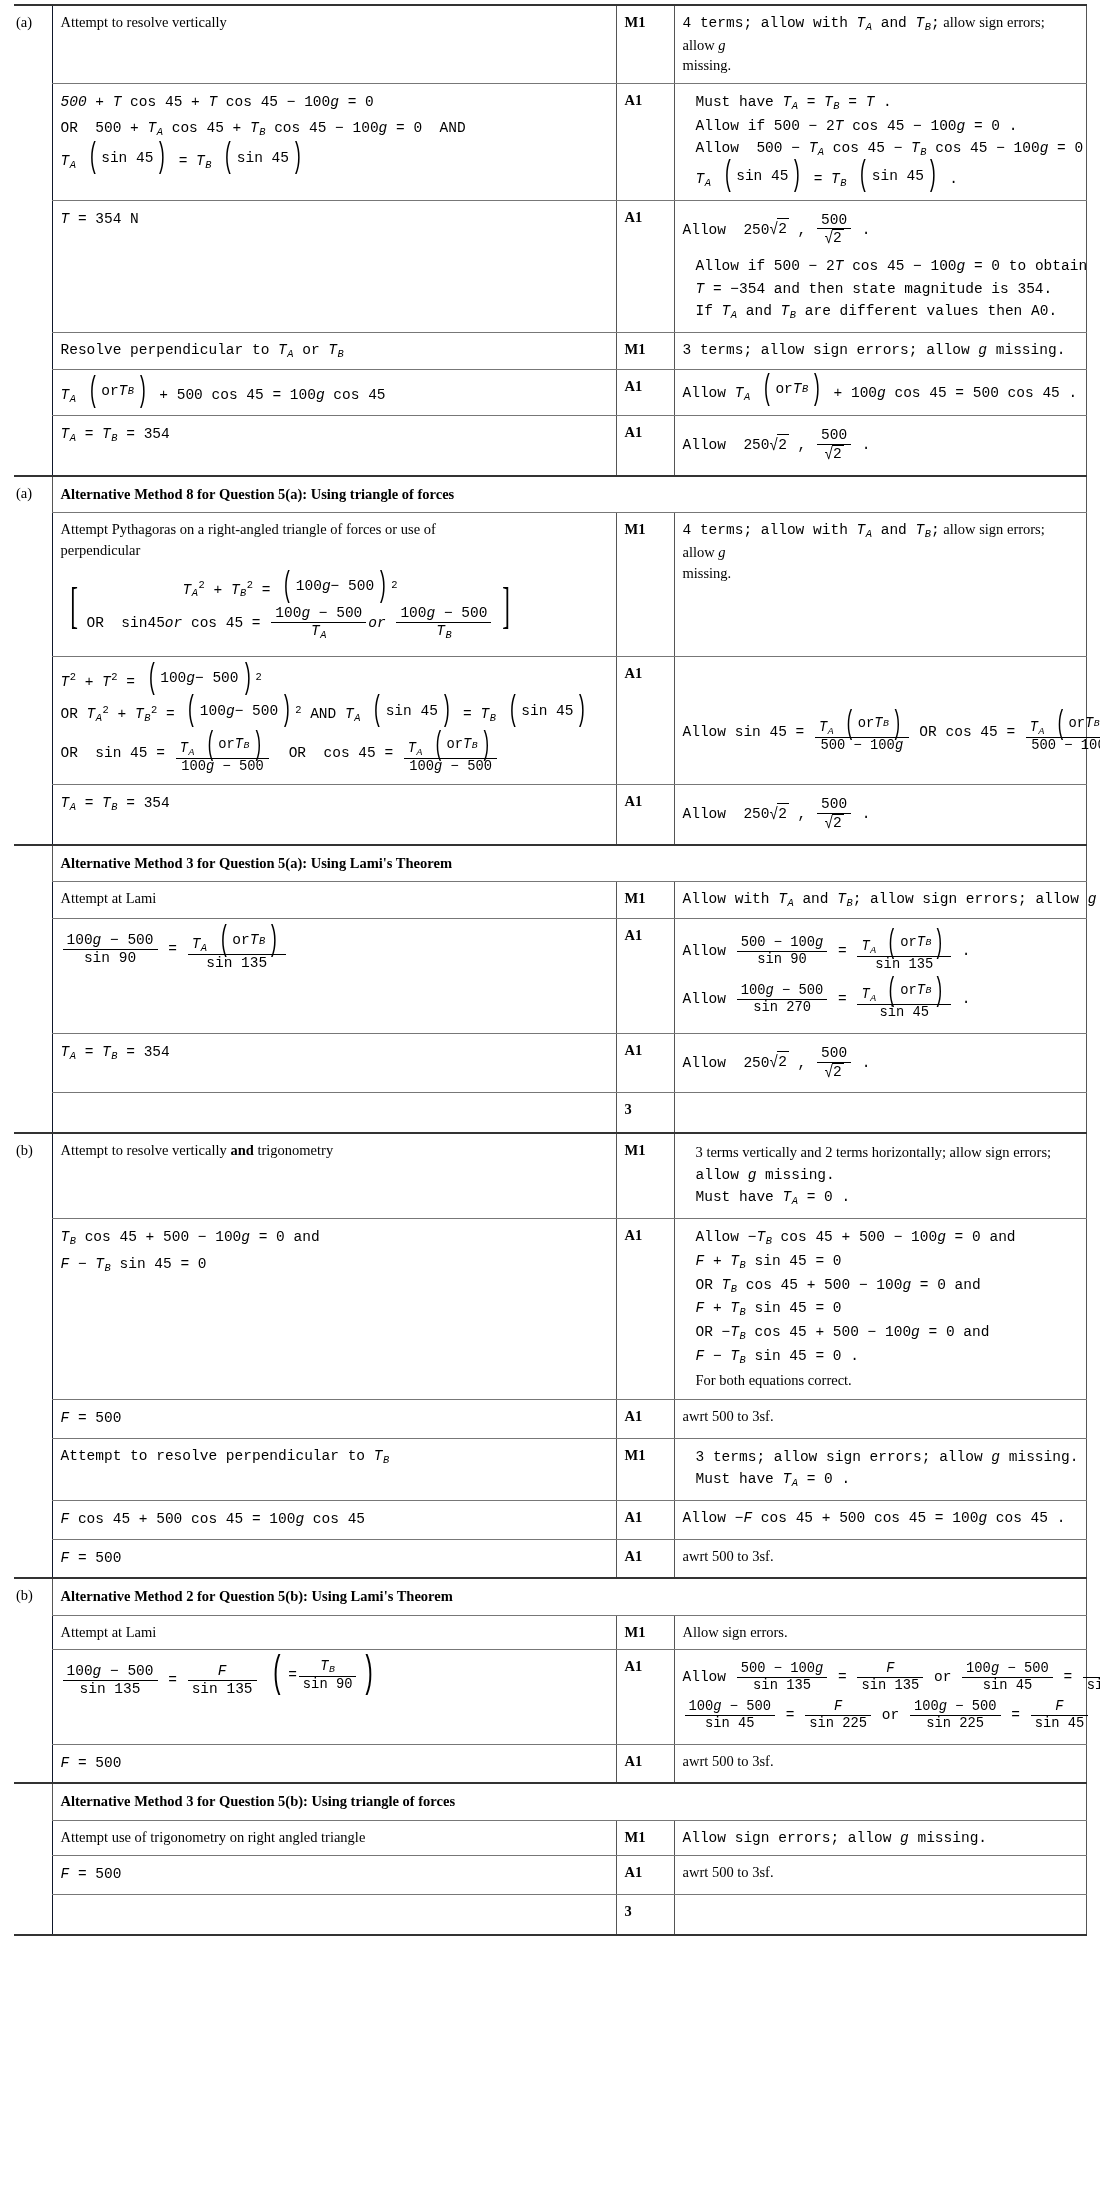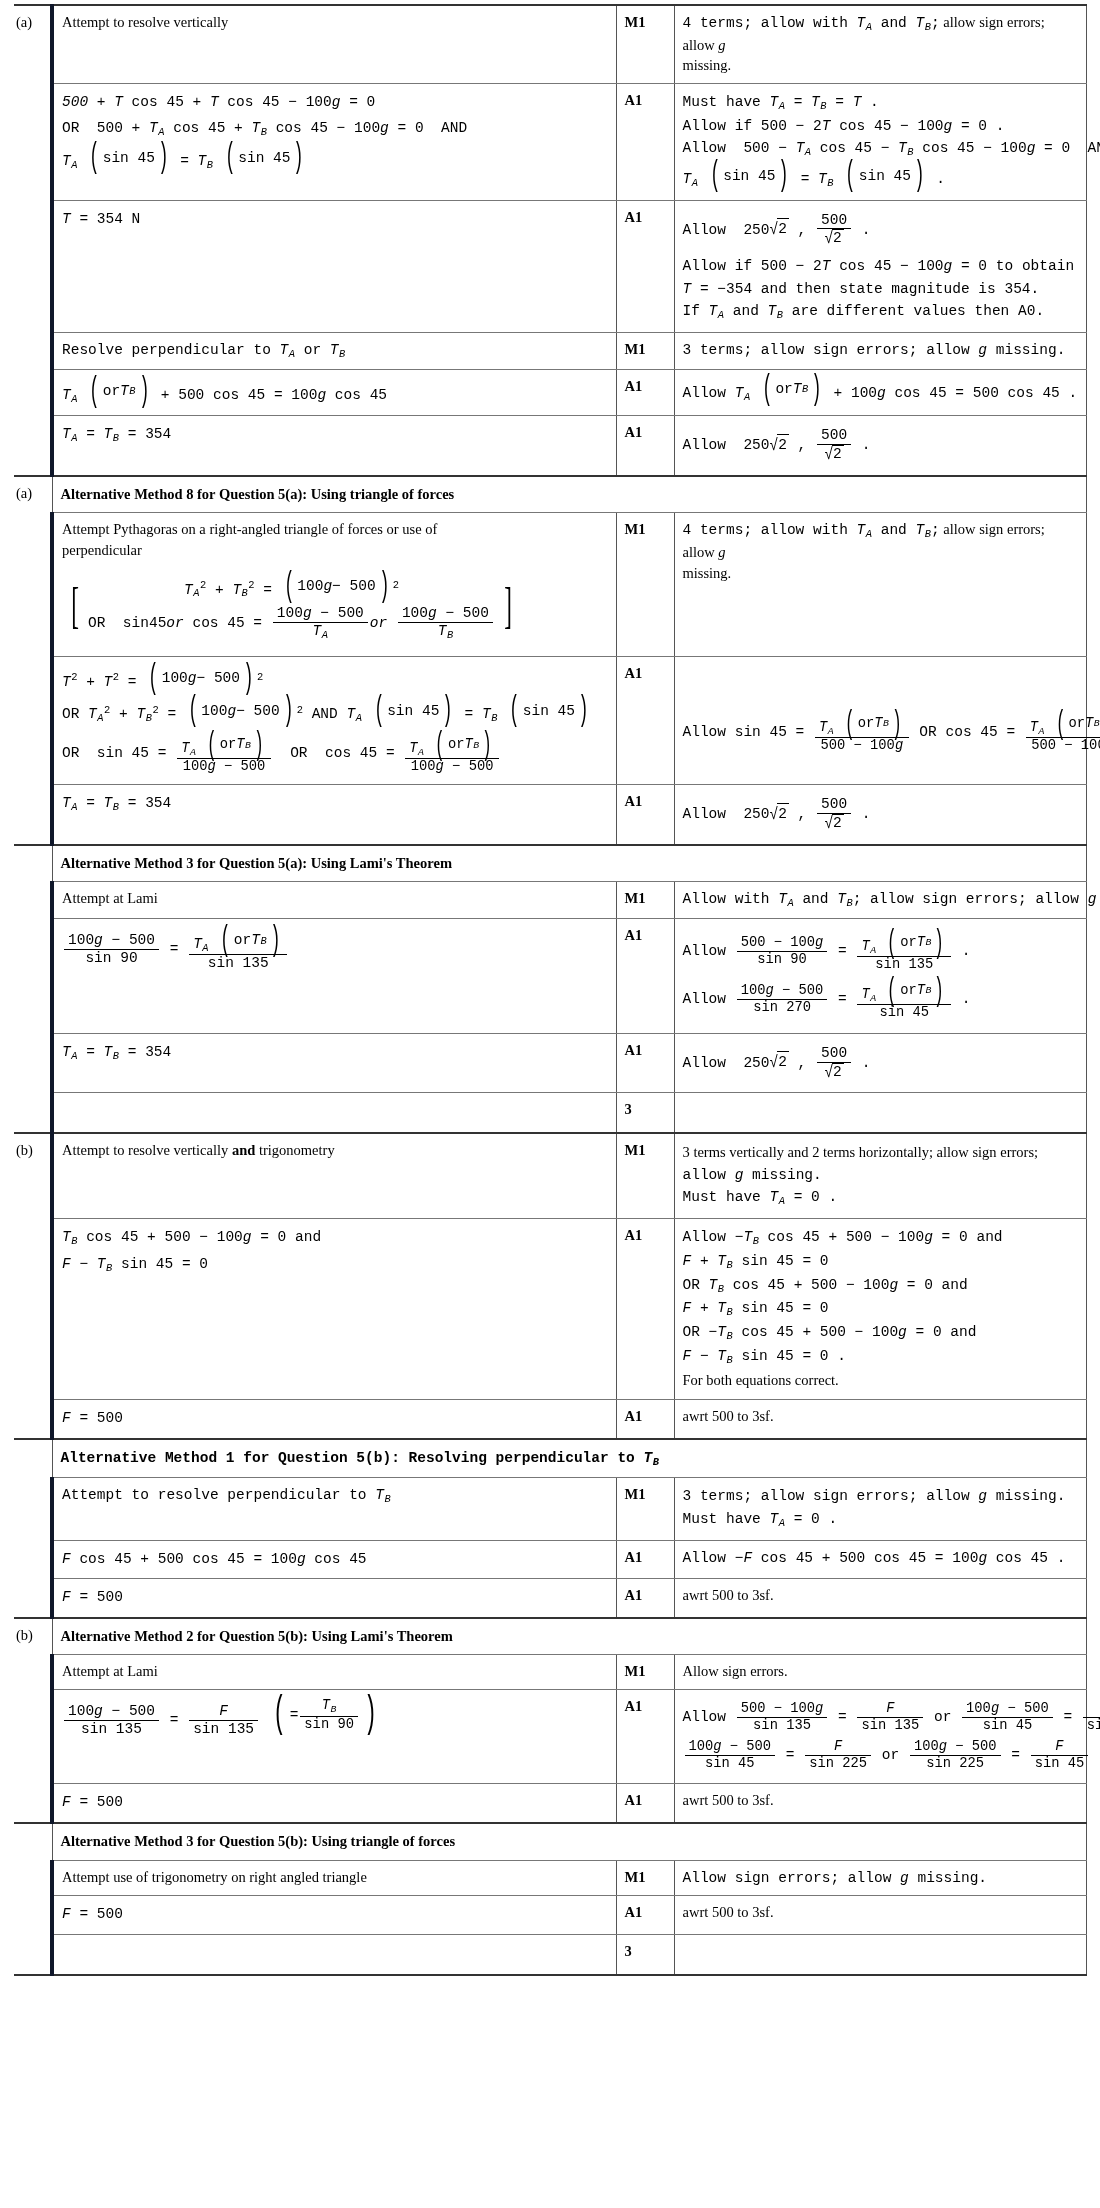--- a/index.html
+++ b/index.html
@@ -44,21 +44,21 @@
     border-right: none;
     border-top: none;
     border-bottom: none;
     padding-left: 2px;
     padding-right: 2px;
     font-size: 14.5px;
   }
   tr.thick > td { border-top: 2px solid #333; }
   tr.thick-bot > td { border-bottom: 2px solid #333; }
 
-  td.sol { border-left: 4px solid #0f172a; margin-top: 24px; }
+  td.sol { border-left: 1px solid #0f172a; margin-top: 24px; }
   td.mark {
     text-align: left;
     font-weight: bold;
     font-family: "Liberation Serif", serif;
     white-space: nowrap;
     padding-right: 7px;
   }
   td.notes { }
 
   td.alt-header {
@@ -141,21 +141,21 @@
     display: inline-block;
     text-align: center;
     padding: 0 6px;
   }
   .bracket-inner .eqline { margin: 4px 0; }
   .paren-wrap {
     display: inline-flex;
     align-items: center;
   }
   .bold { font-weight: bold; }
-  .note-line { margin: 2px 0; }
+  .note-line { margin: 2px 13px; }
   .note-line.fr { margin: 5px 0; }
 </style>
 </head>
 <body>
 
 <div class="page">
 <table class="ms">
   <colgroup>
     <col class="c-part">
         <col class="c-sol">
@@ -385,26 +385,20 @@
 
   <tr>
     <td class="part"></td>
     <td class="sol">
       <div class="eqline m"><span class="mi">F</span> = 500</div>
     </td>
     <td class="mark">A1</td>
     <td class="notes">awrt 500 to 3sf.</td>
   </tr>
 
-  <tr class="thick">
-    <td class="part"></td>
-    <td class="alt-header" colspan="3">
-      <span class="m">Alternative Method 1 for Question 5(b): Resolving perpendicular to <span class="mi">T</span><span class="sub">B</span></span>
-    </td>
-  </tr>
 
   <tr>
     <td class="part"></td>
     <td class="sol tall-1">
       <span class="m">Attempt to resolve perpendicular to <span class="mi">T</span><span class="sub">B</span></span>
     </td>
     <td class="mark">M1</td>
     <td class="notes">
       <div class="note-line m">3 terms; allow sign errors; allow <span class="mi">g</span> missing.</div>
       <div class="note-line m">Must have <span class="mi">T</span><span class="sub">A</span> = 0 .</div>

